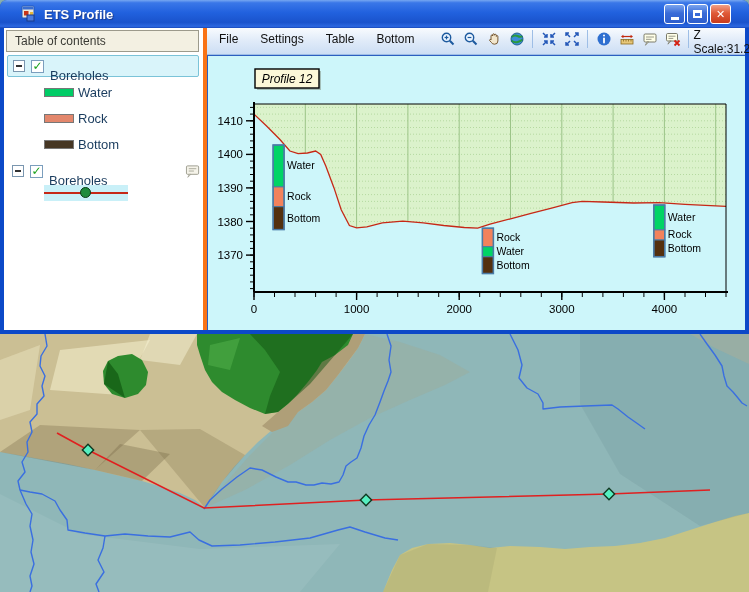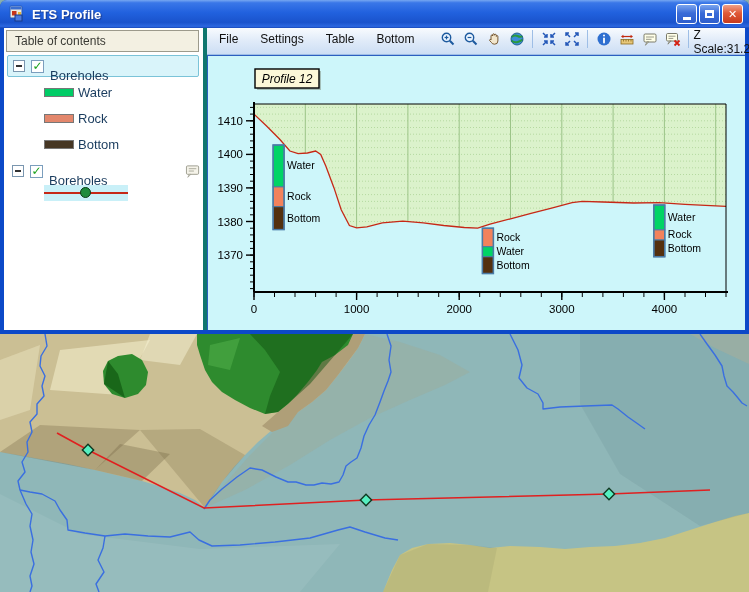--- a/index.html
+++ b/index.html
@@ -4,30 +4,30 @@
 <style>
   html,body{margin:0;padding:0;background:#555;}
   *{box-sizing:border-box;}
   .screen{position:relative;width:749px;height:592px;overflow:hidden;
     font-family:"Liberation Sans","DejaVu Sans",sans-serif;background:#8FB7B8;}
   
   .window{position:absolute;left:0;top:0;width:749px;height:334px;background:#0C49C8;
     border-radius:7px 7px 0 0;box-shadow:0 2px 6px rgba(0,0,0,.4);}
   .titlebar{position:absolute;left:0;top:0;right:0;height:28px;border-radius:7px 7px 0 0;
     background:linear-gradient(180deg,#76A7F1 0%,#3A77E8 10%,#2161DE 45%,#1A53CC 80%,#2C67E0 94%,#1747B8 100%);
-    display:flex;align-items:center;padding:0 6px;}
+    display:flex;align-items:center;padding:0 18px;}
   .app-icon{width:18px;height:18px;margin:0 5px 0 3px;flex:0 0 auto;}
   .title-text{color:#fff;font-weight:bold;font-size:13px;text-shadow:1px 1px 1px #1a3a8a;flex:1;}
   .winbtn{width:21px;height:20px;margin-left:2px;border:1px solid #fff;border-radius:3px;
     display:flex;align-items:center;justify-content:center;color:#fff;font-size:11px;font-weight:bold;
     background:linear-gradient(180deg,#7AA4EE,#3A6CD8 45%,#2E5ECC);}
   .winbtn.close{background:linear-gradient(180deg,#F0A088,#E05A38 45%,#C83A1C);}
   .winbtn .min-glyph{display:block;width:8px;height:3px;background:#fff;margin-top:9px;}
   .winbtn .max-glyph{display:block;width:9px;height:8px;border:2px solid #fff;border-top-width:3px;}
-  .win-content{position:absolute;left:4px;right:4px;top:28px;bottom:4px;background:#0f766e;border-radius:9px;}
+  .win-content{position:absolute;left:4px;right:4px;top:28px;bottom:4px;background:#f97316;border-radius:9px;}
   
   .left-panel{position:absolute;left:0;top:0;width:199px;height:100%;background:#fff;overflow:hidden;}
   .toc-header{position:absolute;left:2px;top:2px;width:193px;height:22px;background:#F3F0E2;
     border:1px solid #9C9A8C;color:#3a3a34;font-size:12px;display:flex;align-items:center;padding-left:8px;}
   .tree-row{position:absolute;left:3px;width:192px;height:22px;display:flex;align-items:center;font-size:13px;color:#1A3C5E;}
   .tree-row.hl{background:#D9F4FA;border:1px solid #7BC3D8;border-radius:2px;}
   .expander{width:12px;height:12px;border:1px solid #7A96AF;background:#fff;margin-left:5px;flex:0 0 auto;
     display:flex;align-items:center;justify-content:center;}
   .expander::after{content:"";display:block;width:6px;height:2px;background:#333;}
   .checkbox{width:13px;height:13px;border:1px solid #7B9EBD;background:#fff;margin-left:6px;flex:0 0 auto;

